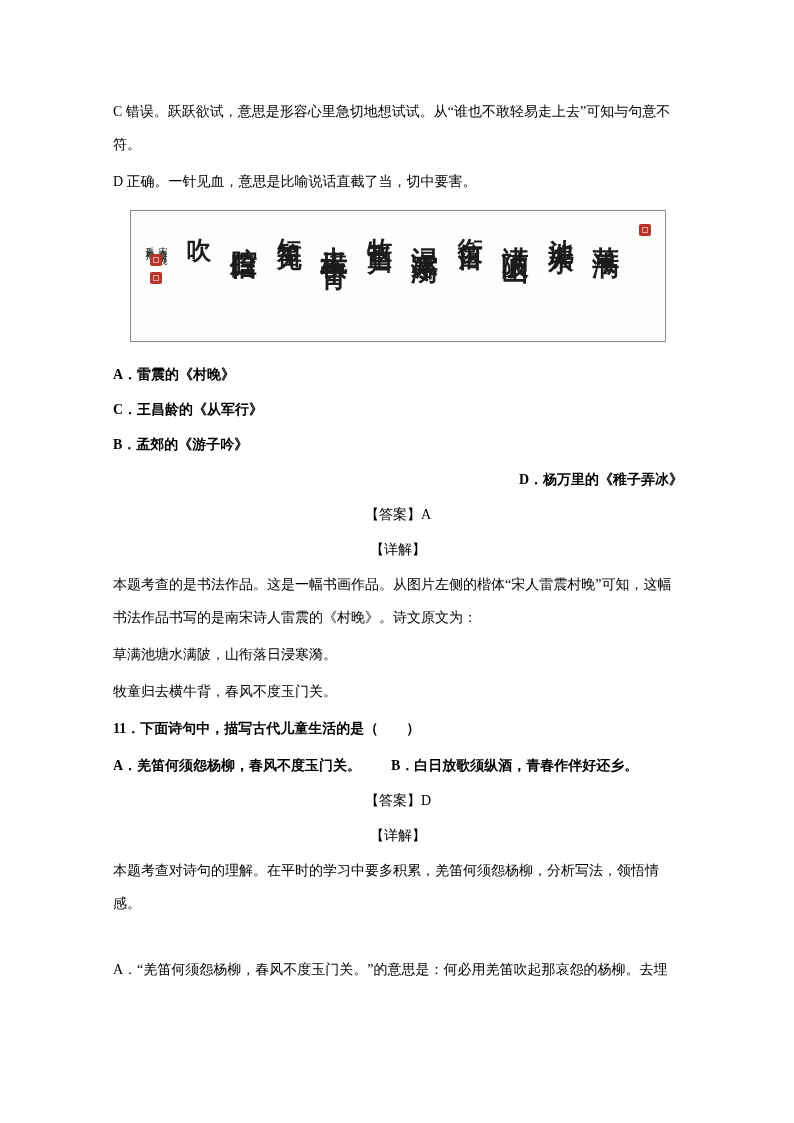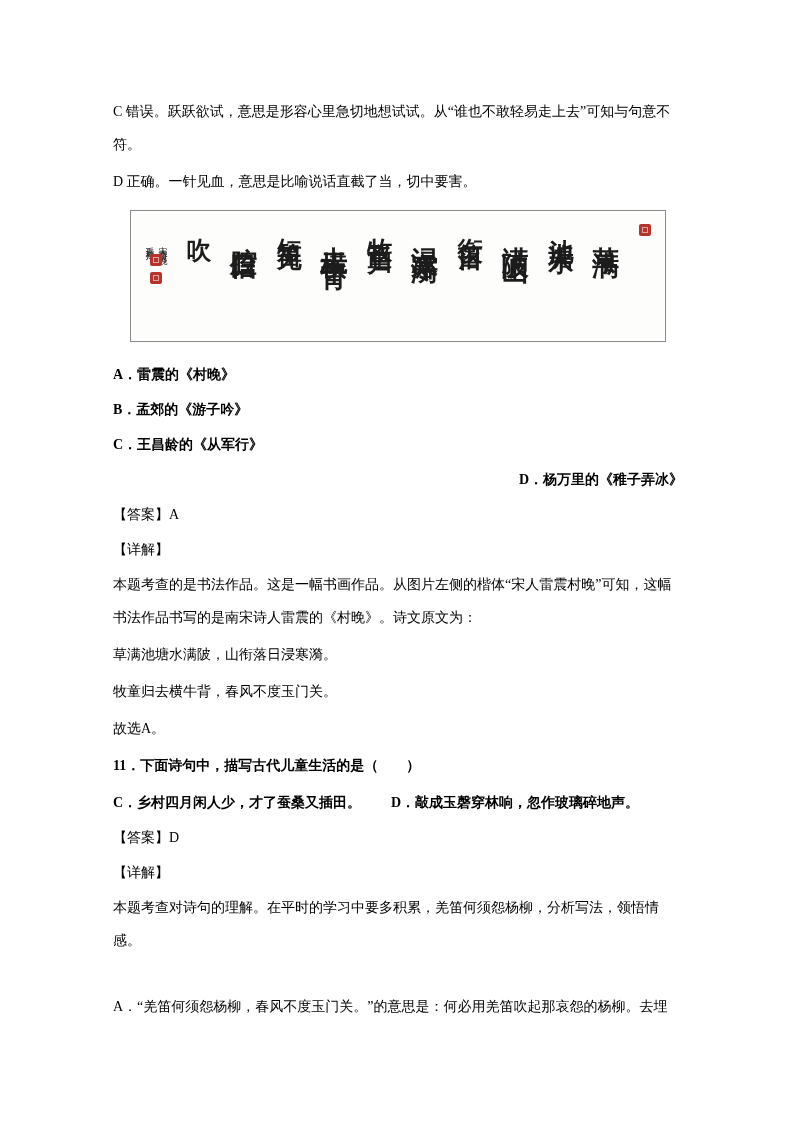--- a/index.html
+++ b/index.html
@@ -12,21 +12,21 @@
     font-family:"Liberation Serif","DejaVu Serif",serif;
     color:#000;
   }
   .content{
     position:absolute;
     left:113px;top:95px;
     width:570px;
   }
   p{margin:0 0 4px 0;font-size:14px;line-height:33px;}
   .bold{font-weight:bold;}
-  .answer-line{margin:0 0 2px 0;}
+  .answer-line{margin:0 0 2px 0;text-align:center;}
   .gap-before{margin-top:33px;}
 
   
   .figure{
     box-sizing:border-box;
     width:536px;height:132px;
     margin:12px 0 16px 17px;
     border:1px solid #8a8a8a;
     background:#fdfdfc;
     display:flex;
@@ -113,37 +113,36 @@
         <div class="inscription-row">
           <span class="inscription">宋人雷震村晚</span>
           <span class="inscription">壬辰秋月</span>
         </div>
         <span class="seal"></span>
         <span class="seal"></span>
       </div>
     </div>
 
     <p class="bold" style="line-height:34px;margin-bottom:1px;">A．雷震的《村晚》</p>
+    <p class="bold" style="line-height:34px;margin-bottom:1px;">C．王昌龄的《从军行》</p>
     <p class="bold" style="line-height:34px;margin-bottom:1px;">B．孟郊的《游子吟》</p>
-    <p class="bold" style="line-height:34px;margin-bottom:1px;">C．王昌龄的《从军行》</p>
     <p class="bold" style="line-height:34px;margin-bottom:1px;text-align:right;">D．杨万里的《稚子弄冰》</p>
 
     <p class="answer-line"><span>【答案】</span><span>A</span></p>
     <p class="answer-line">【详解】</p>
 
     <p>本题考查的是书法作品。这是一幅书画作品。从图片左侧的楷体“宋人雷震村晚”可知，这幅书法作品书写的是南宋诗人雷震的《村晚》。诗文原文为：</p>
     <p>草满池塘水满陂，山衔落日浸寒漪。</p>
     <p>牧童归去横牛背，春风不度玉门关。</p>
-    <p>故选A。</p>
 
     <p class="bold">11．下面诗句中，描写古代儿童生活的是（　　）</p>
 
     <div class="opt-grid">
-      <span>C．乡村四月闲人少，才了蚕桑又插田。</span>
-      <span>D．敲成玉磬穿林响，忽作玻璃碎地声。</span>
+      <span>A．羌笛何须怨杨柳，春风不度玉门关。</span>
+      <span>B．白日放歌须纵酒，青春作伴好还乡。</span>
     </div>
 
     <p class="answer-line"><span>【答案】</span><span>D</span></p>
     <p class="answer-line">【详解】</p>
 
     <p>本题考查对诗句的理解。在平时的学习中要多积累，羌笛何须怨杨柳，分析写法，领悟情感。</p>
     <p class="gap-before">A．“羌笛何须怨杨柳，春风不度玉门关。”的意思是：何必用羌笛吹起那哀怨的杨柳。去埋</p>
 
   </div>
 </div>

